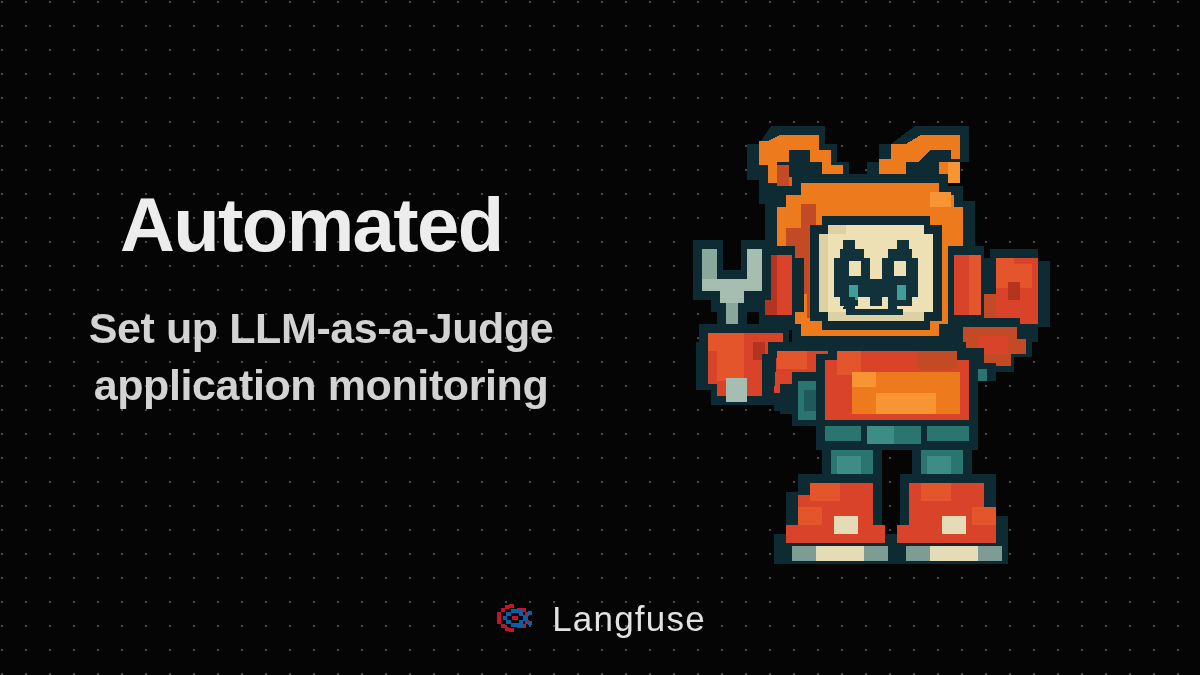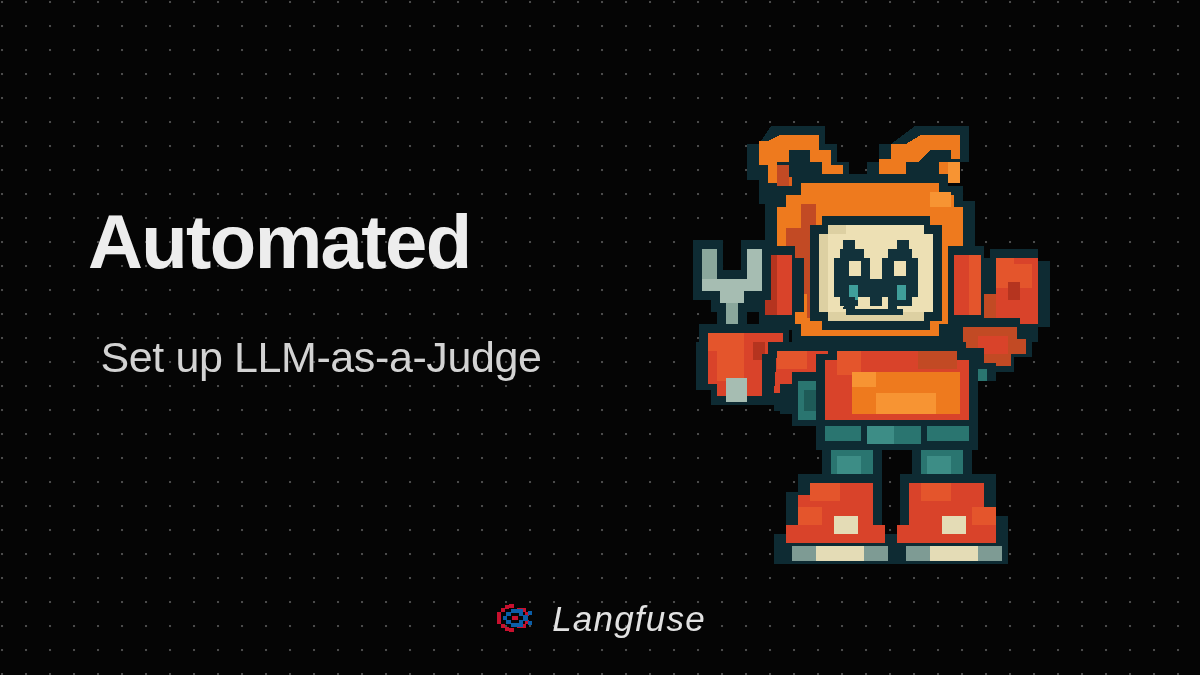--- a/index.html
+++ b/index.html
@@ -27,21 +27,21 @@
   #text-col {
     position: absolute;
     left: 0;
     top: 0;
     width: 660px;
     height: 600px;
     display: flex;
     flex-direction: column;
     justify-content: center;
     align-items: center;
-    padding: 0 8px;
+    padding: 0 40px;
     box-sizing: border-box;
   }
   #headline {
     width: 100%;
     text-align: left;
     padding-left: 80px;
     box-sizing: border-box;
     color: #ededed;
     font-size: 76px;
     font-weight: bold;
@@ -49,41 +49,40 @@
     letter-spacing: -1.6px;
     margin: 0 0 34px 0;
   }
   #headline .hl-line { display: block; white-space: nowrap; }
 
   #subhead {
     width: 100%;
     text-align: center;
     color: #d3d3d3;
     font-size: 43px;
-    font-weight: normal;
+    font-weight: bold;
     line-height: 1.33;
     letter-spacing: -0.4px;
-    margin: 12px;
+    margin: 1px;
     padding-right: 18px;
     box-sizing: border-box;
   }
   #subhead .sub-line { display: block; white-space: nowrap; }
 
   
   #brand {
     position: absolute;
     left: 0;
     right: 0;
     bottom: 28px;
     height: 56px;
     display: flex;
     align-items: center;
     justify-content: center;
     gap: 16px;
-    font-style: italic;
   }
   #brand-mark { display: block; width: 42px; height: 42px; }
   #brand-name {
     color: #e2e2e2;
     font-size: 35px;
     font-weight: normal;
     letter-spacing: 1.2px;
   }
 
   
@@ -102,20 +101,21 @@
 <div id="card">
 
   <div id="text-col">
 
     <h1 id="headline">
       <span class="hl-line">Automated</span>
     </h1>
 
     <p id="subhead">
       <span class="sub-line">Set up LLM-as-a-Judge</span>
+      <span class="sub-line">application monitoring</span>
     </p>
 
   </div>
 
   <div id="brand">
     <span id="brand-mark">
       <svg viewBox="0 0 42 42" xmlns="http://www.w3.org/2000/svg" aria-hidden="true">
         <g fill="#c8102e">
           <rect x="3" y="14" width="4" height="4"></rect>
           <rect x="3" y="18" width="4" height="4"></rect>

